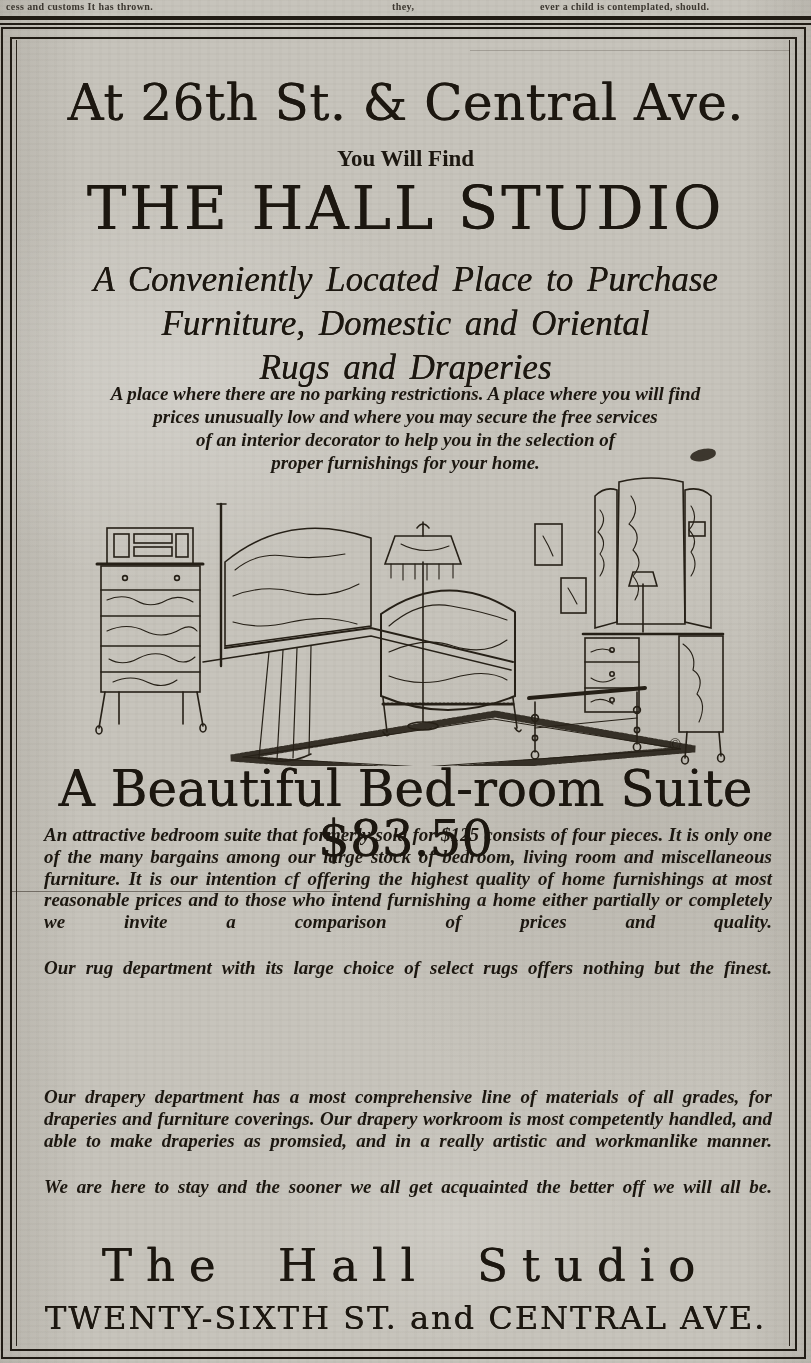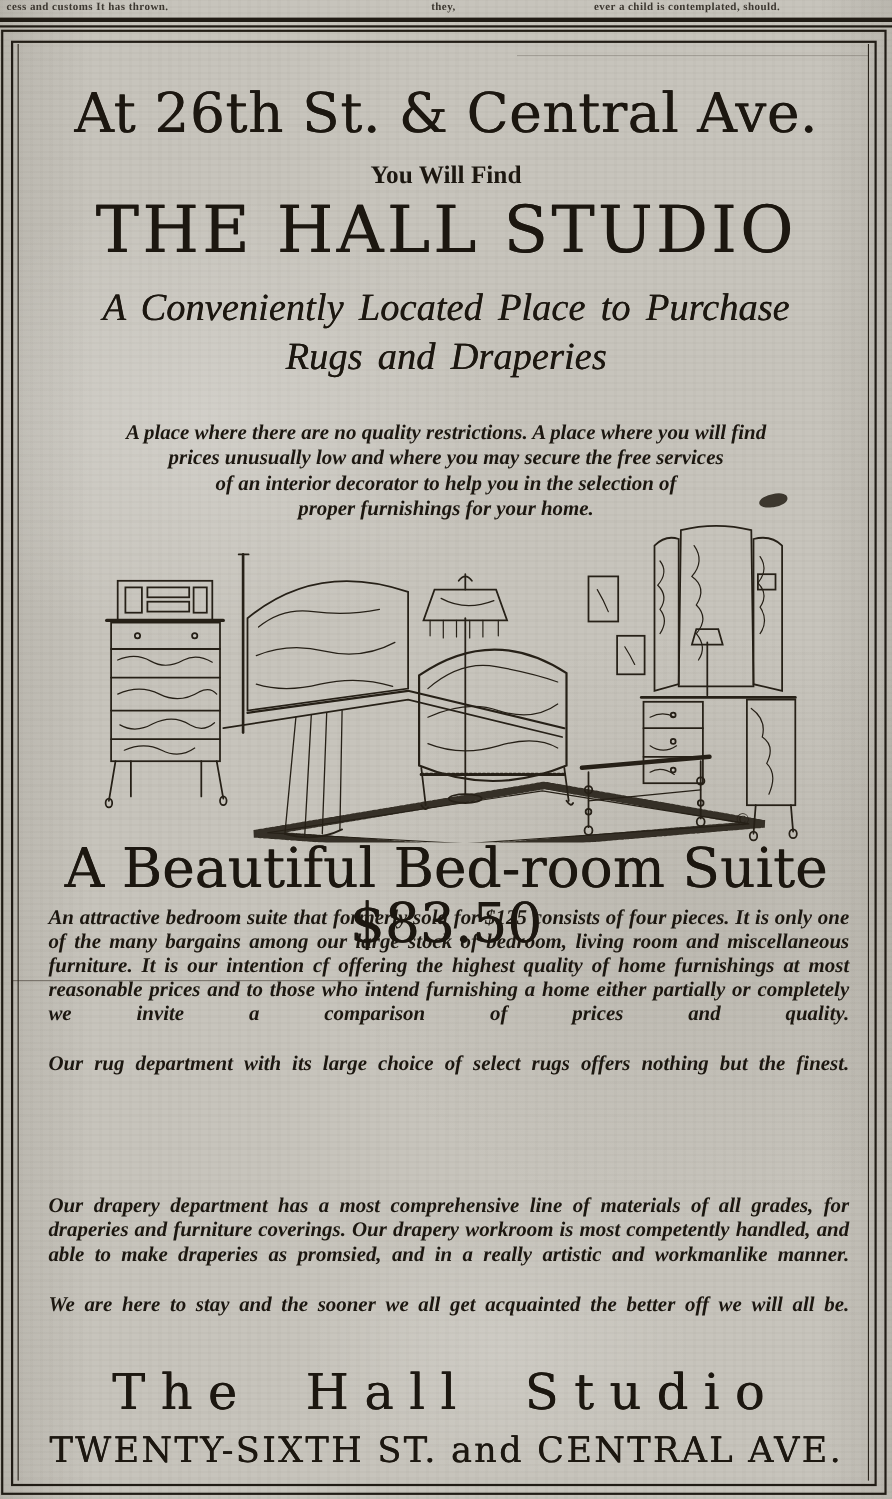--- a/index.html
+++ b/index.html
@@ -74,25 +74,26 @@
   <div class="artifact a1"></div>
   <div class="artifact a2"></div>
   <div class="smudge"></div>
 
   <div class="blk h-location">At 26th St. &amp; Central Ave.</div>
   <div class="blk h-find">You Will Find</div>
   <div class="blk h-store">THE HALL STUDIO</div>
 
   <div class="blk h-tagline">
     <div>A Conveniently Located Place to Purchase</div>
+    <div>Furniture, Domestic and Oriental</div>
     <div>Rugs and Draperies</div>
   </div>
 
   <div class="blk p-intro">
-    <div>A place where there are no quality restrictions.  A place where you will find</div>
+    <div>A place where there are no parking restrictions.  A place where you will find</div>
     <div>prices unusually low and where you may secure the free services</div>
     <div>of an interior decorator to help you in the selection of</div>
     <div>proper furnishings for your home.</div>
   </div>
 
   <div class="illus">
     <svg viewBox="0 0 645 300" fill="none" stroke="#262017" stroke-width="1.6" stroke-linecap="round">
 
       <g>
         <path d="M148 292 L412 248 L612 283 L338 306 Z" stroke-width="7" stroke-dasharray="2 3" opacity=".9"></path>

